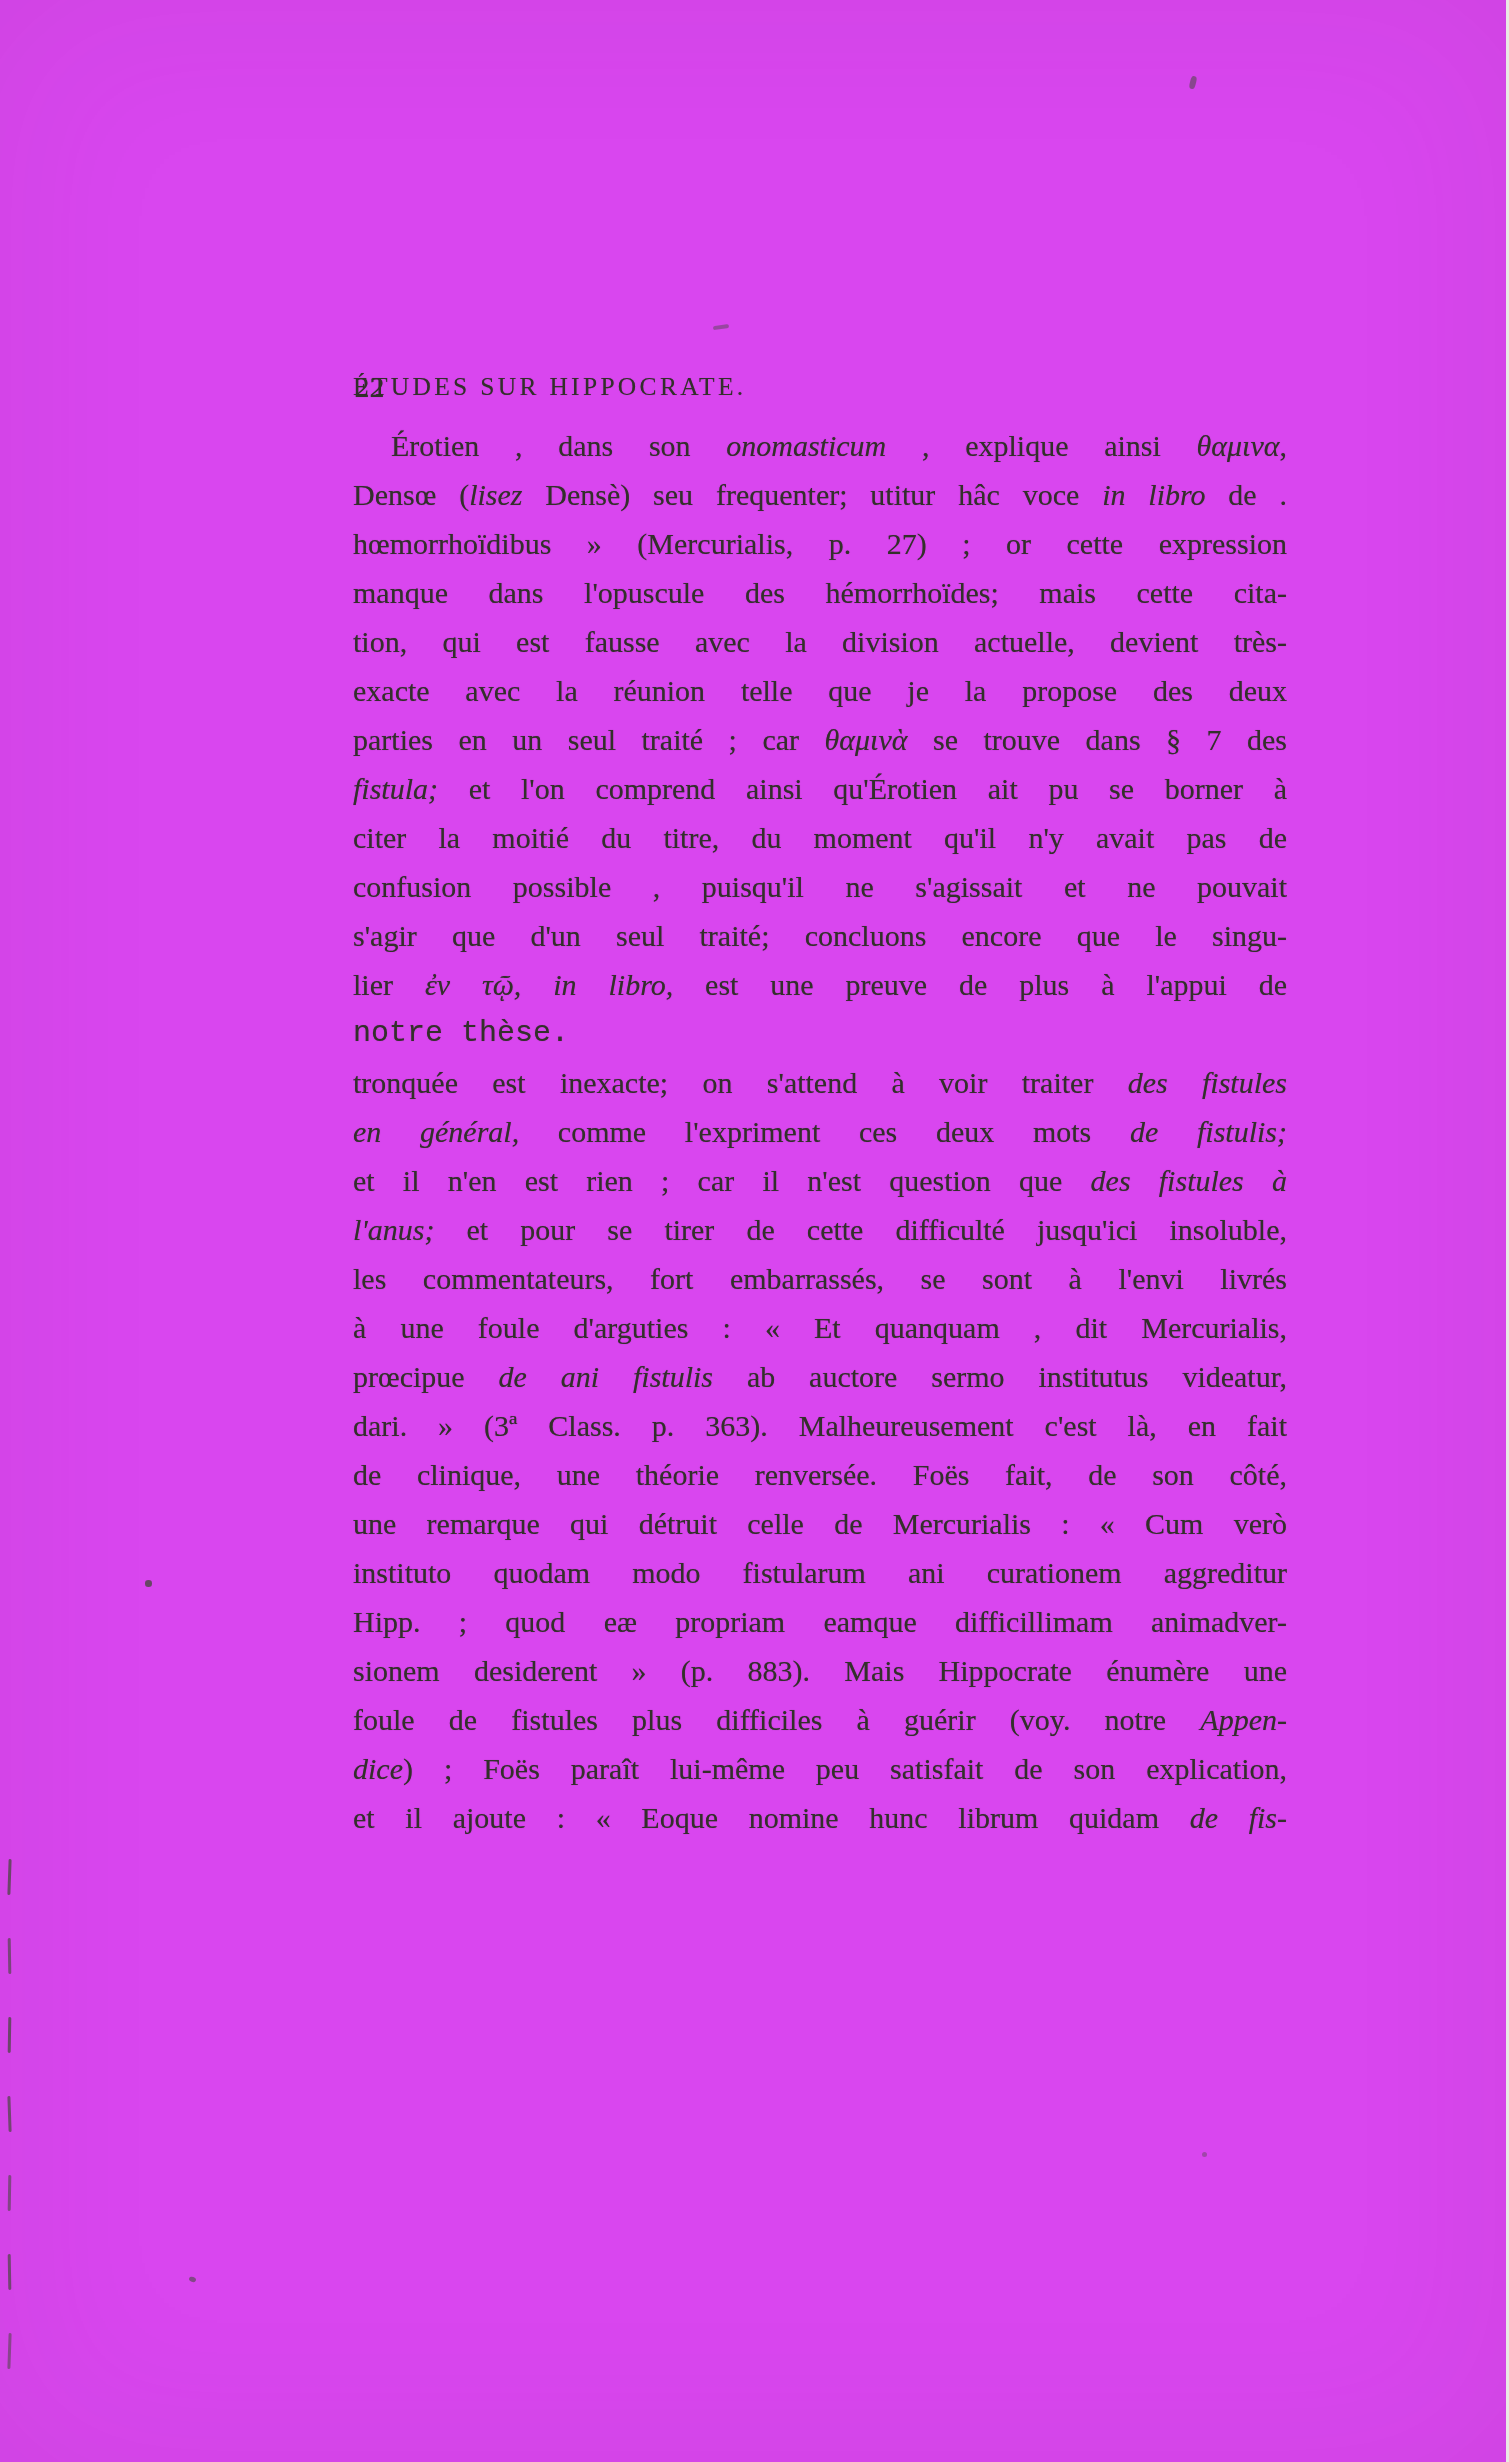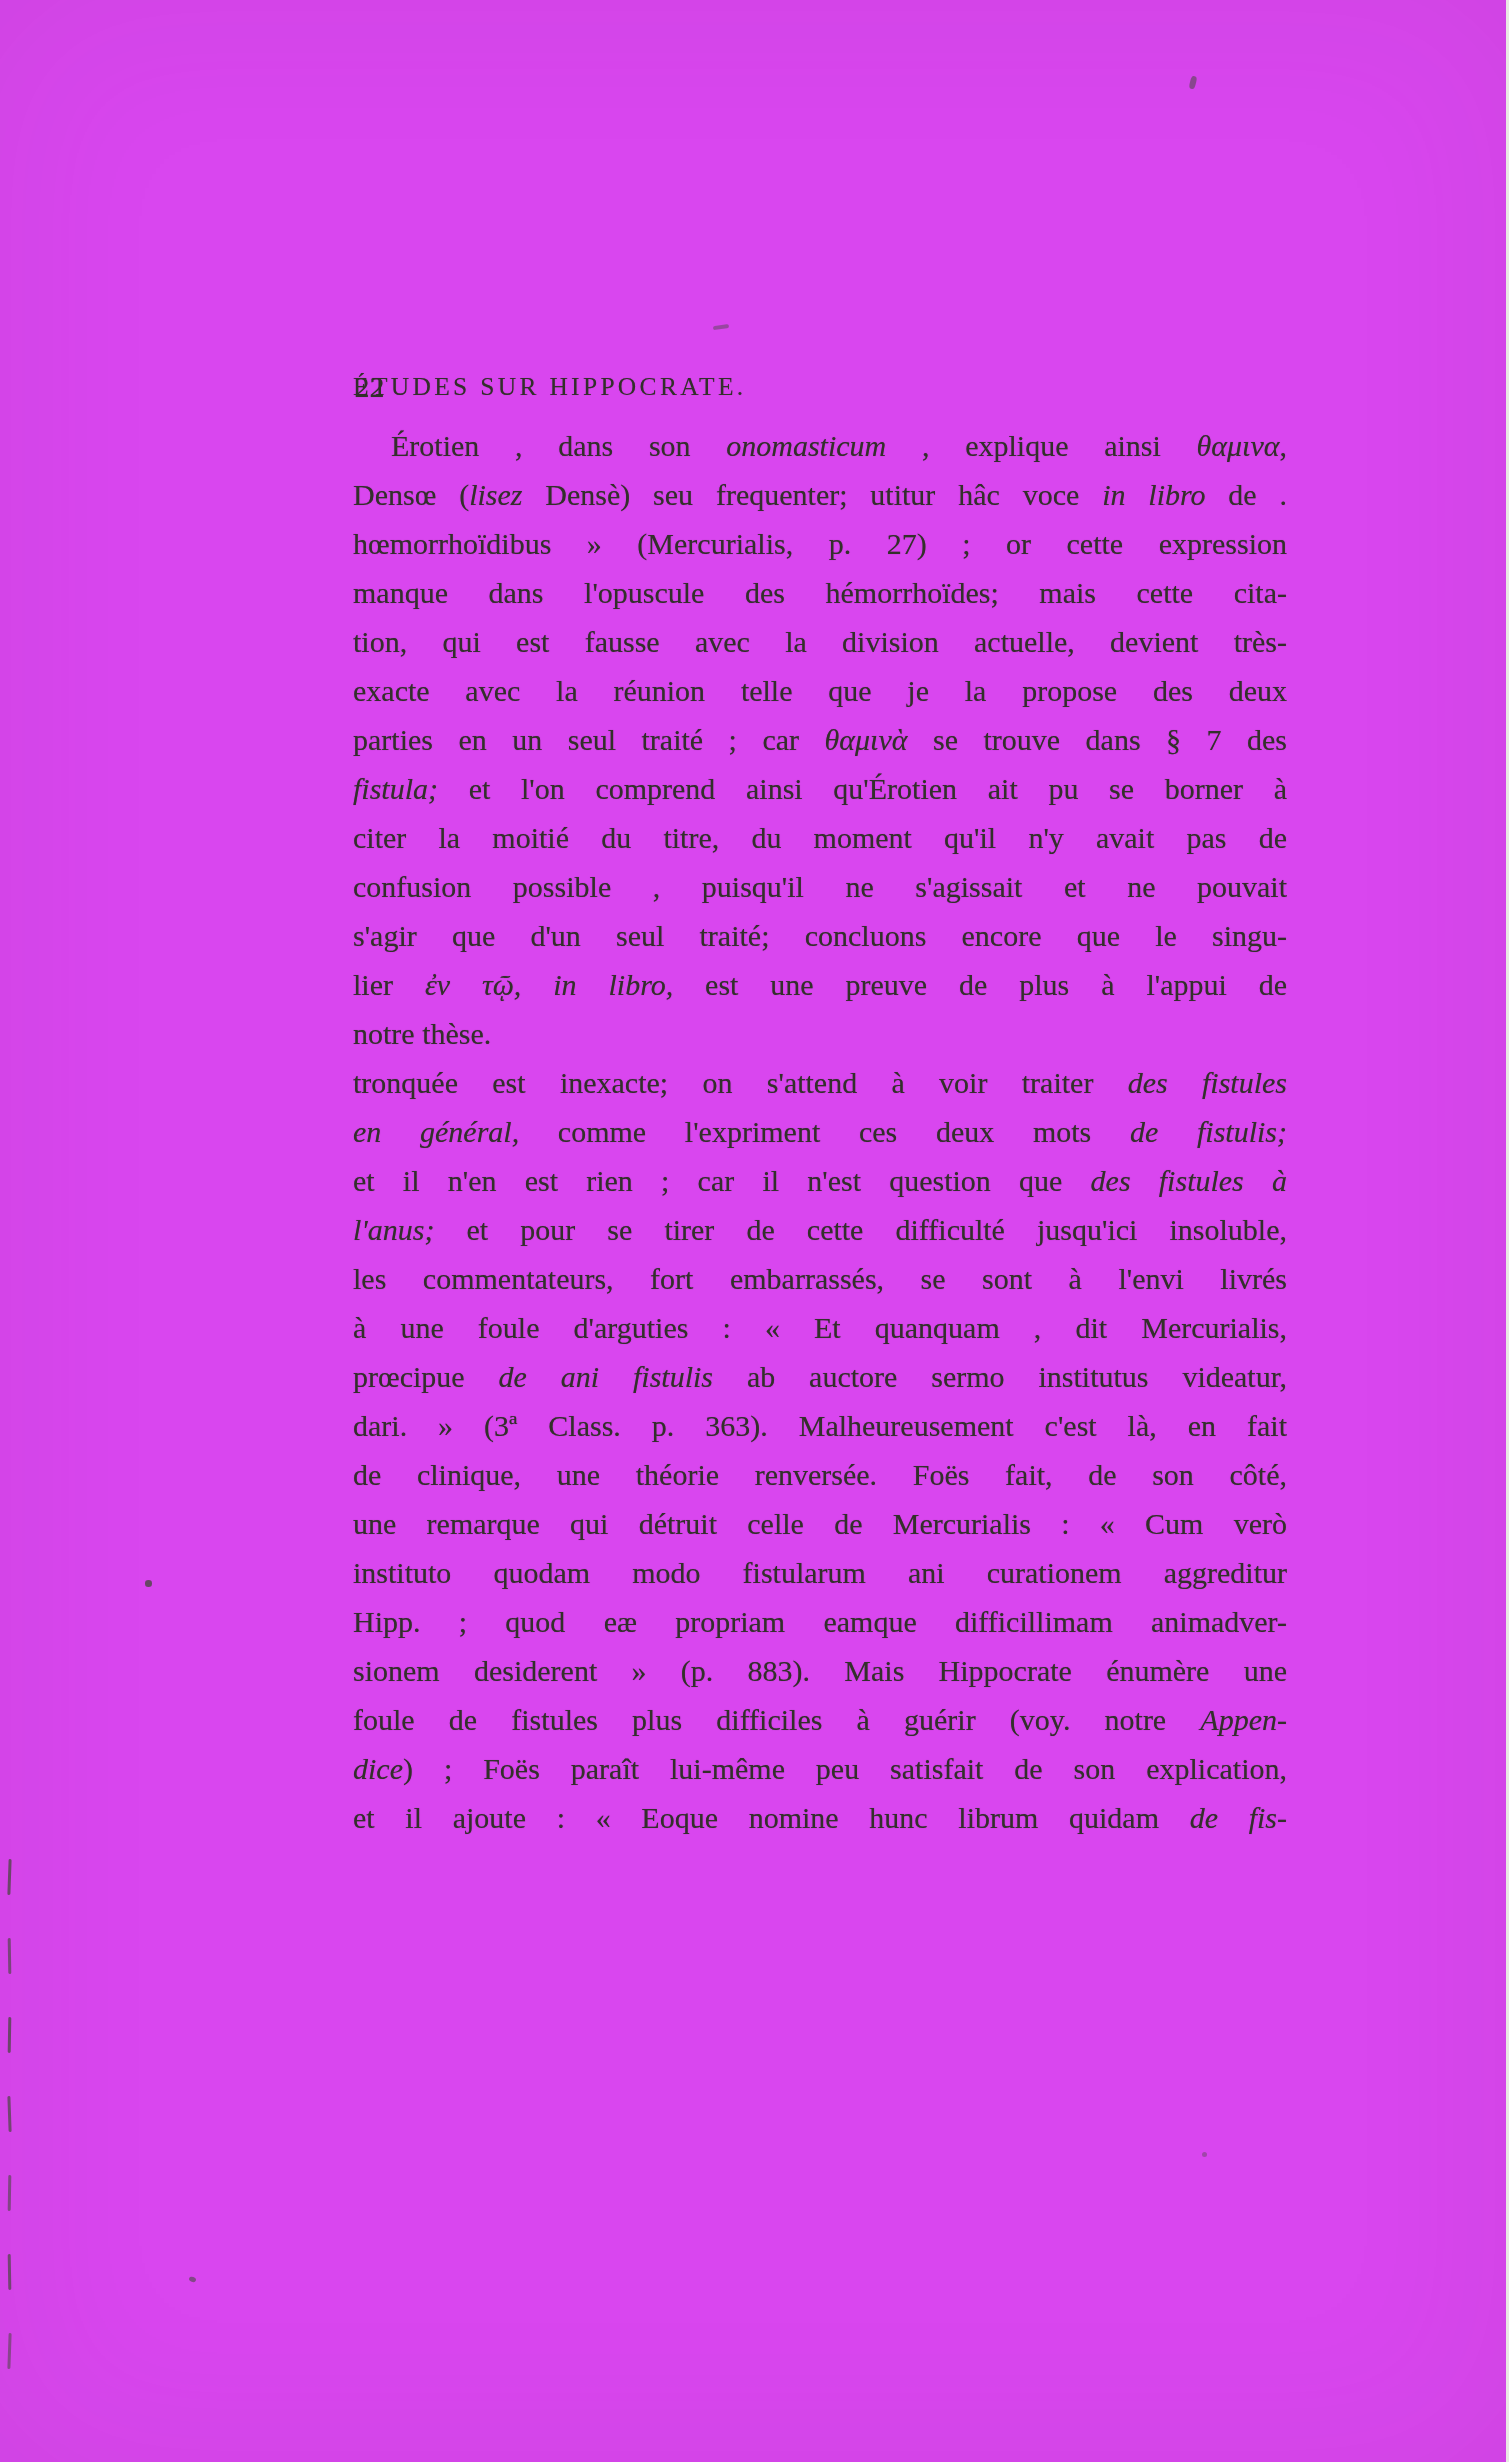--- a/index.html
+++ b/index.html
@@ -38,21 +38,21 @@
     font-size: 30px;
     line-height: 49px;
     text-shadow: 0 0 0.8px rgba(45,42,38,0.5);
   }
   .para { margin: 0; }
   .line {
     text-align: justify;
     text-align-last: justify;
     overflow: hidden;
   }
-  .line.last { text-align-last: left; }
+  .line.last { text-align-last: left; font-family: Liberation Mono, monospace; }
   .line.indent { text-indent: 38px; }
   .line i { font-style: italic; }
   .vmark {
     position: absolute;
     left: 8.2px; width: 2.5px; height: 36px;
     background: #4a4742;
     border-radius: 1.6px;
     opacity: 0.75;
   }
   .speck {

